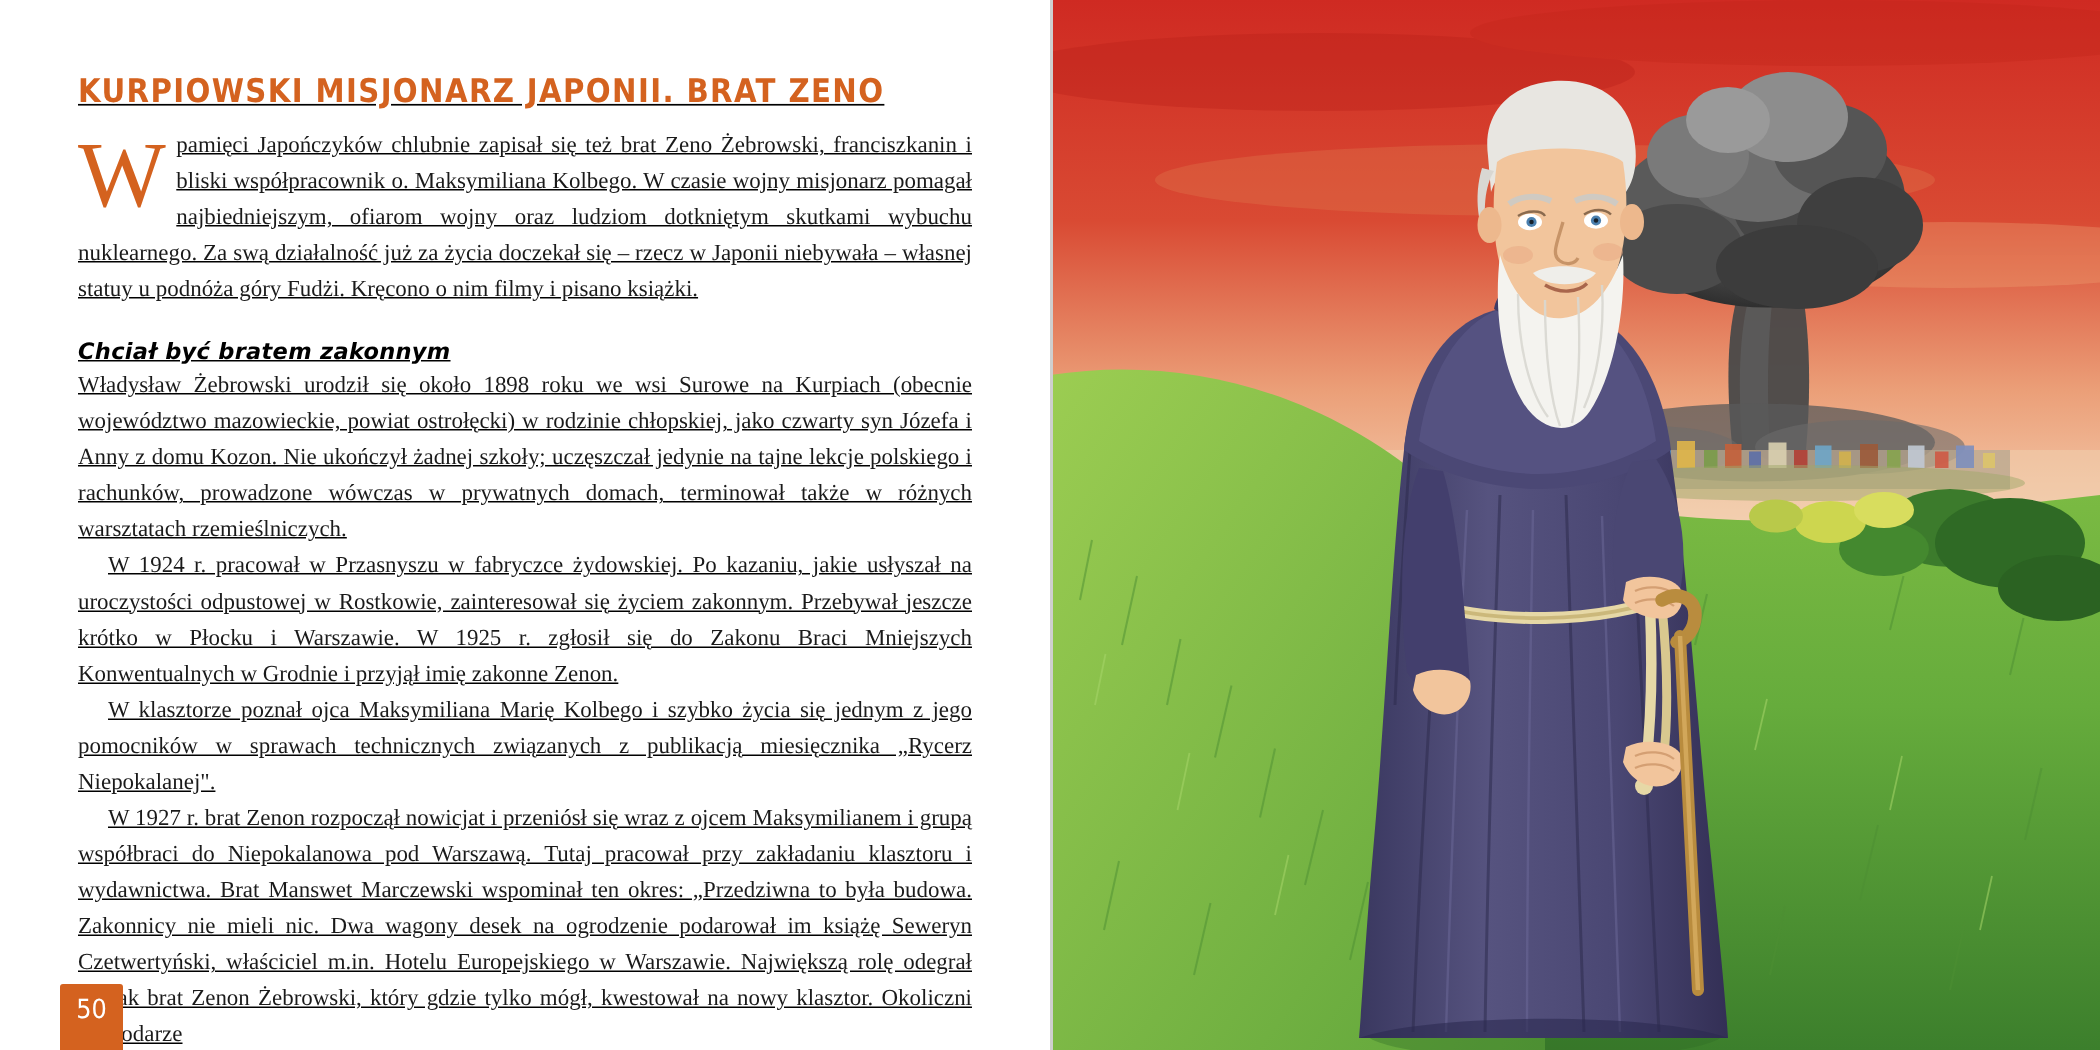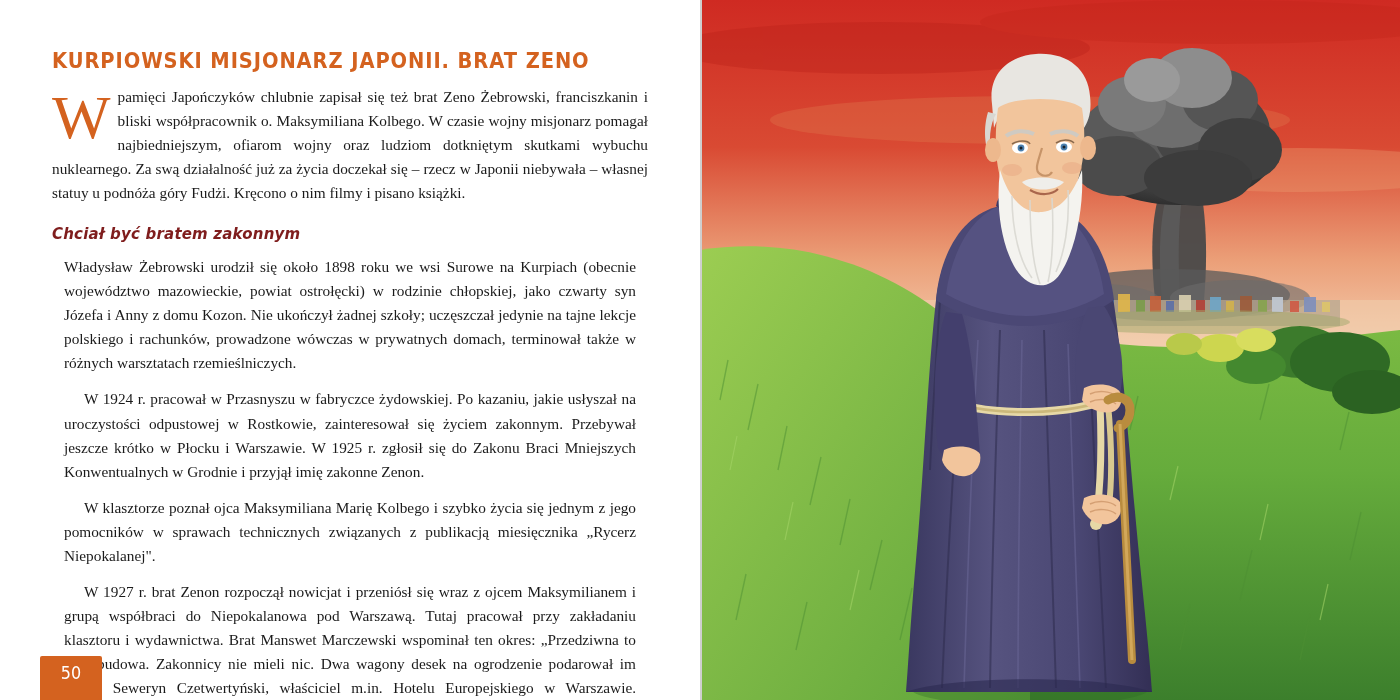--- a/index.html
+++ b/index.html
@@ -19,20 +19,21 @@
   }
 
   
   .text-page {
     position: relative;
     width: 700px;
     height: 700px;
     box-sizing: border-box;
     padding: 40px 52px 0 52px;
     background: #ffffff;
+    text-decoration: underline;
   }
 
   .chapter-title {
     font-family: "DejaVu Sans", sans-serif;
     font-weight: bold;
     font-size: 19.5px;
     letter-spacing: 0.9px;
     color: #d4621f;
     margin: 8px 0 14px 0;
     transform: scaleY(1.12);
@@ -56,41 +57,41 @@
     font-size: 62px;
     line-height: 0.78;
     padding: 6px 7px 0 0;
     margin-top: 2px;
   }
 
   .subhead {
     font-family: "DejaVu Sans", sans-serif;
     font-size: 15px;
     font-style: italic;
-    color: #7f1d1d;
+    color: #000000;
     margin: 0 0 2px 0;
     letter-spacing: 0.2px;
   }
 
   .body-text {
     font-family: "Liberation Serif", serif;
     font-size: 15.3px;
     line-height: 1.575;
     color: #1a1a1a;
     text-align: justify;
   }
-  .body-text p { margin: 12px; }
+  .body-text p { margin: 0; }
   .body-text p.indent { text-indent: 20px; }
 
   
   .page-number-tab {
     position: absolute;
     left: 40px;
     bottom: 0;
-    width: 62px;
+    width: 42px;
     height: 44px;
     background: #d4621f;
     color: #ffffff;
     font-family: "DejaVu Sans", sans-serif;
     font-size: 16px;
     display: flex;
     align-items: flex-start;
     justify-content: center;
     padding-top: 7px;
     box-sizing: border-box;

